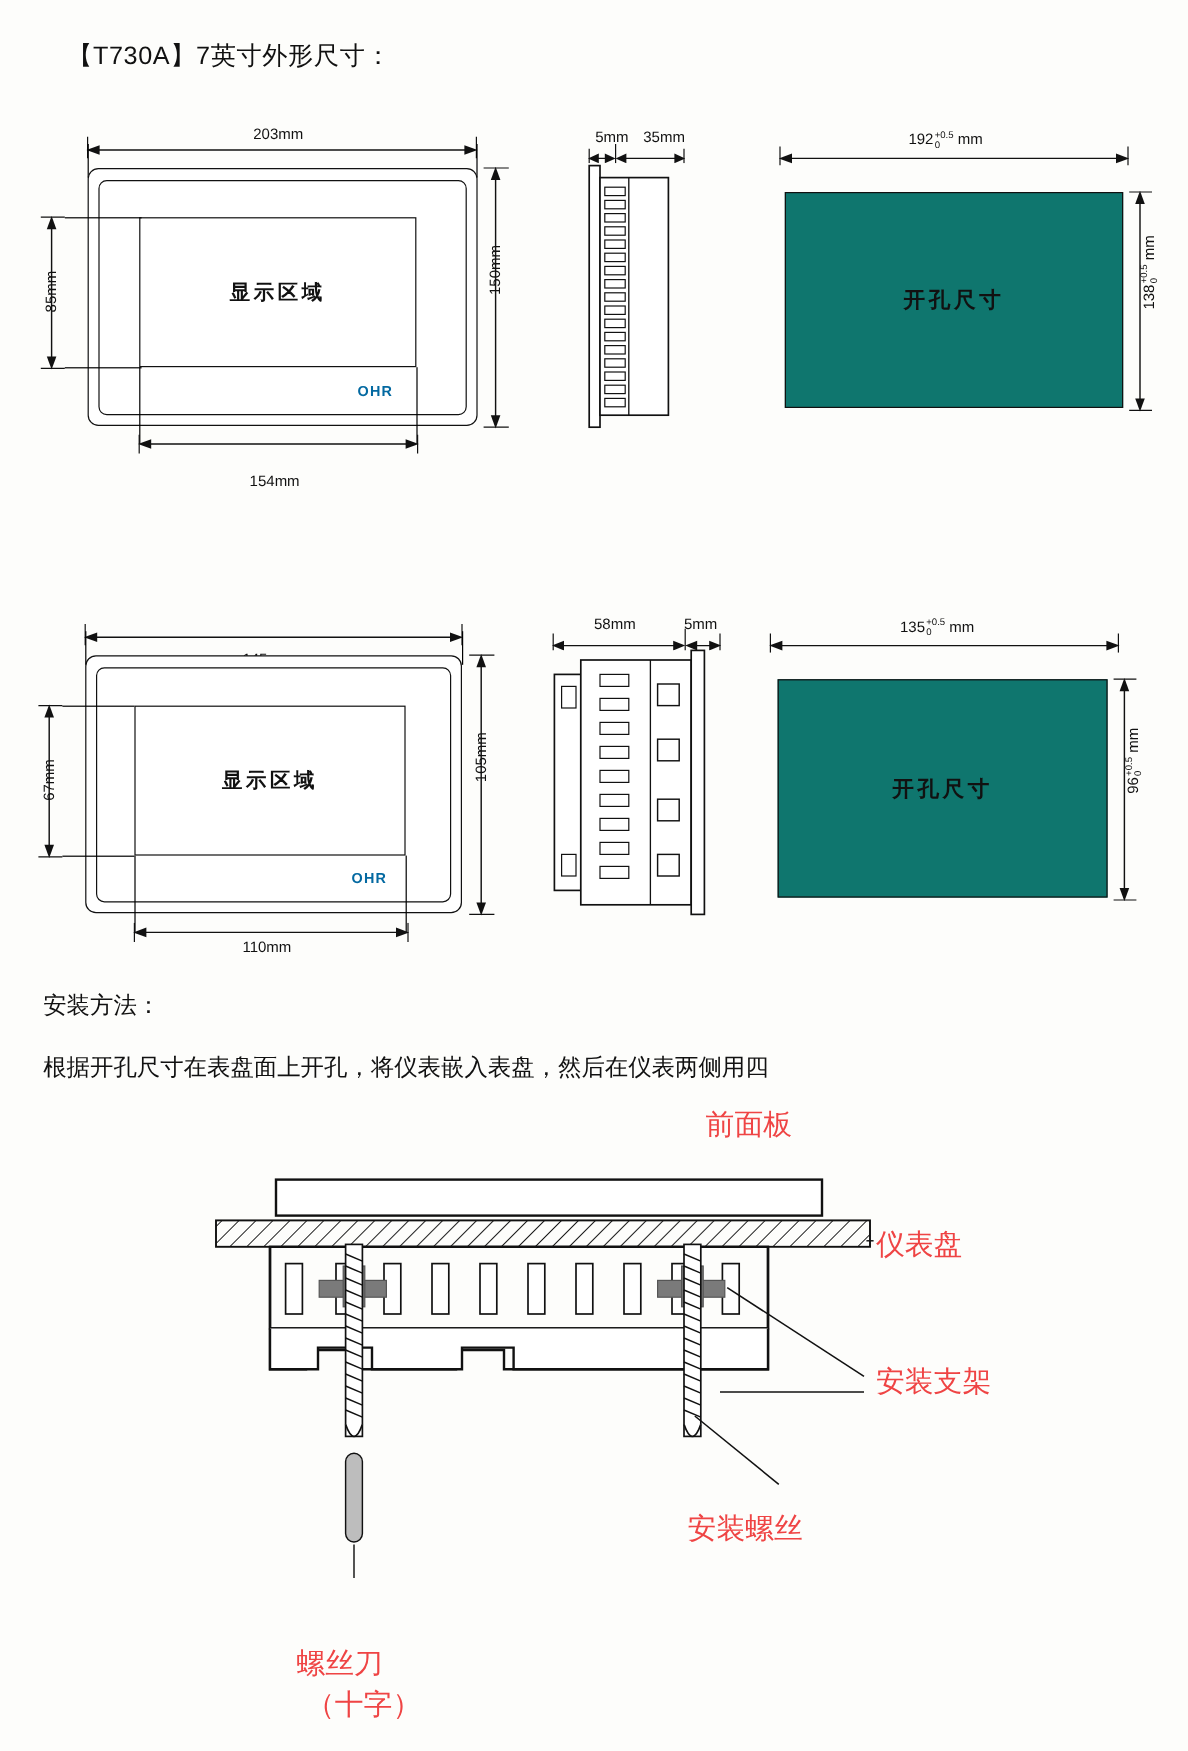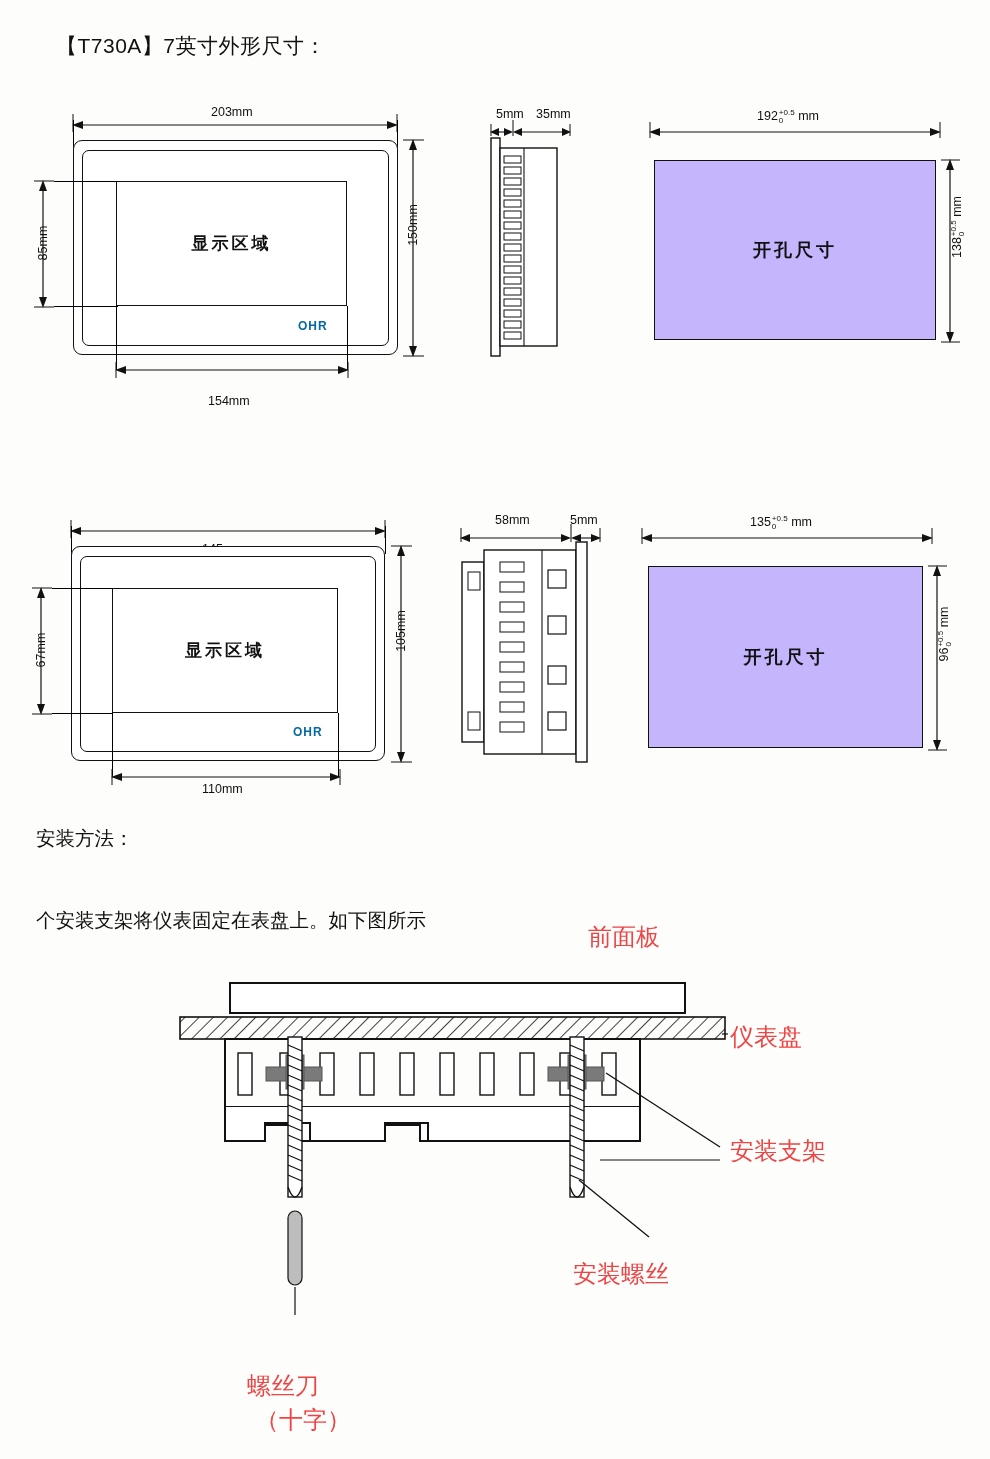--- a/index.html
+++ b/index.html
@@ -83,21 +83,21 @@
   }
   .logo-text {
     font-family: "Liberation Sans", sans-serif;
     font-weight: bold;
     font-size: 12px;
     letter-spacing: 1px;
     color: #0369a1;
   }
   .cut-box {
     border: 1.4px solid #111;
-    background: #c4b5fd;
+    background: #0f766e;
     box-sizing: border-box;
     display: flex;
     align-items: center;
     justify-content: center;
   }
   .cut-text {
     font-family: "Liberation Serif", serif;
     font-weight: bold;
     font-size: 18px;
     letter-spacing: 3px;
@@ -366,21 +366,21 @@
     <polygon points="12,2 8,13 16,13" fill="#111"></polygon>
     <polygon points="12,188 8,177 16,177" fill="#111"></polygon>
     <line x1="3" y1="3" x2="22" y2="3" stroke="#111" stroke-width="1"></line>
     <line x1="3" y1="187" x2="22" y2="187" stroke="#111" stroke-width="1"></line>
   </svg>
   <div class="abs dim-label vert" style="left:905px; top:626px; width:80px; text-align:center;">
     <span>96</span><span class="tol"><span>+0.5</span><span>0</span></span>&nbsp;<span>mm</span>
   </div>
 
   <div class="abs body-text" style="left:36px; top:824px;">安装方法：</div>
-  <div class="abs body-text" style="left:36px; top:906px; width:920px;">个安装支架将仪表固定在表盘上。如下图所示</div>
+  <div class="abs body-text" style="left:36px; top:876px; width:920px;" style2="">根据开孔尺寸在表盘面上开孔，将仪表嵌入表盘，然后在仪表两侧用四</div>
 
   <div class="abs callout-text" style="left:588px; top:921px;">前面板</div>
 
   <svg class="abs" style="left:170px; top:975px;" width="560" height="340">
 
     <rect x="60" y="8" width="455" height="30" fill="#fff" stroke="#111" stroke-width="2"></rect>
 
     <defs>
       <pattern id="hatch" width="10" height="10" patternUnits="userSpaceOnUse" patternTransform="rotate(45)">
         <line x1="0" y1="0" x2="0" y2="10" stroke="#111" stroke-width="1.6"></line>

